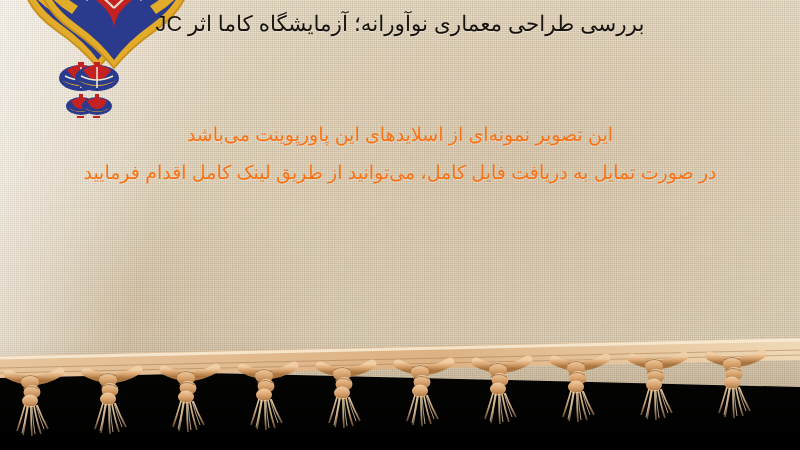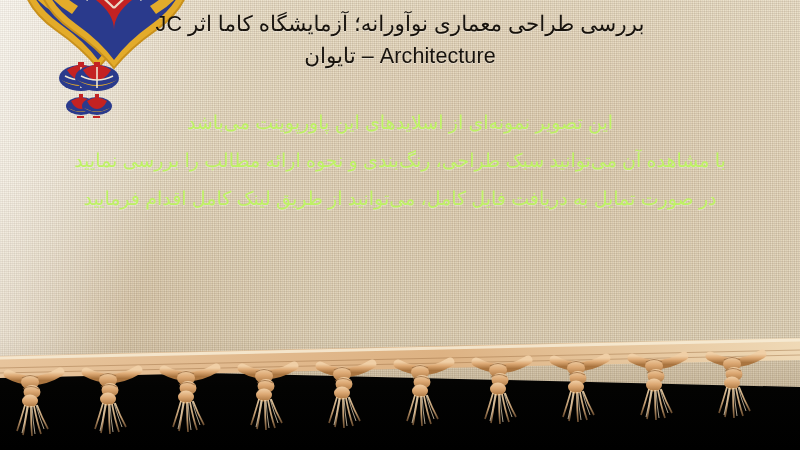--- a/index.html
+++ b/index.html
@@ -62,23 +62,23 @@
     text-align:center;
     color:#17120c;
     font-size:21.5px;
     line-height:32px;
     letter-spacing:.1px;
     padding:0 18px;
     text-shadow:0 1px 0 rgba(255,255,255,.35);
   }
   .title .ln{display:block;white-space:nowrap;}
   .body{
-    position:absolute;left:0;right:0;top:104px;
+    position:absolute;left:0;right:0;top:116px;
     text-align:center;
-    color:#bef264;
+    color:#f97316;
     font-size:19px;
     line-height:38px;
     padding:0 30px;
     text-shadow:0 1px 0 rgba(255,255,255,.30);
   }
   .body .ln{display:block;white-space:nowrap;}
 </style>
 </head>
 <body>
 
@@ -291,22 +291,20 @@
           </g>
         <g transform="translate(732,34)">
             <use href="#tassel"></use>
           </g>
       </g>
     </svg>
   </div>
 
   <div class="title">
     <span class="ln">بررسی طراحی معماری نوآورانه؛ آزمایشگاه کاما اثر JC</span>
-    <span class="ln">Architecture – تایوان</span>
   </div>
 
   <div class="body">
     <span class="ln">این تصویر نمونه‌ای از اسلایدهای این پاورپوینت می‌باشد</span>
-    <span class="ln">با مشاهده آن می‌توانید سبک طراحی، رنگ‌بندی و نحوه ارائه مطالب را بررسی نمایید</span>
     <span class="ln">در صورت تمایل به دریافت فایل کامل، می‌توانید از طریق لینک کامل اقدام فرمایید</span>
   </div>
 
 </div>
 
 </body></html>

